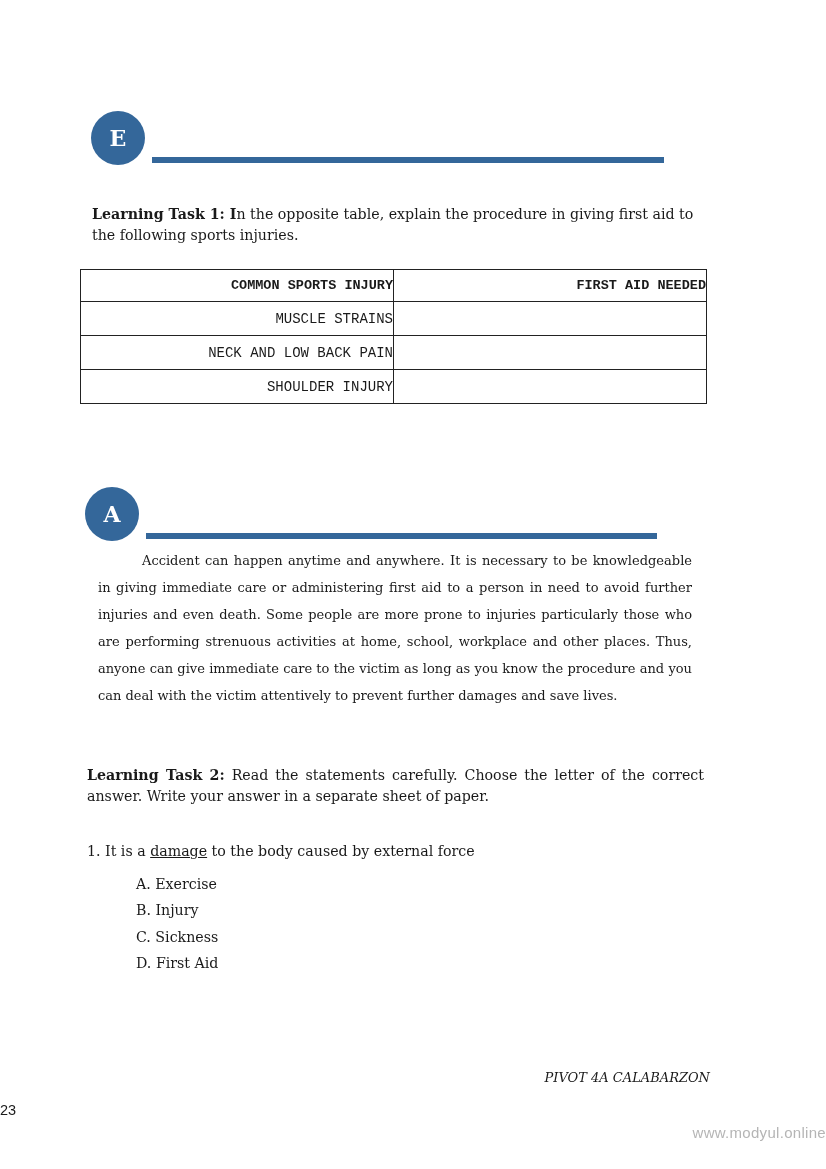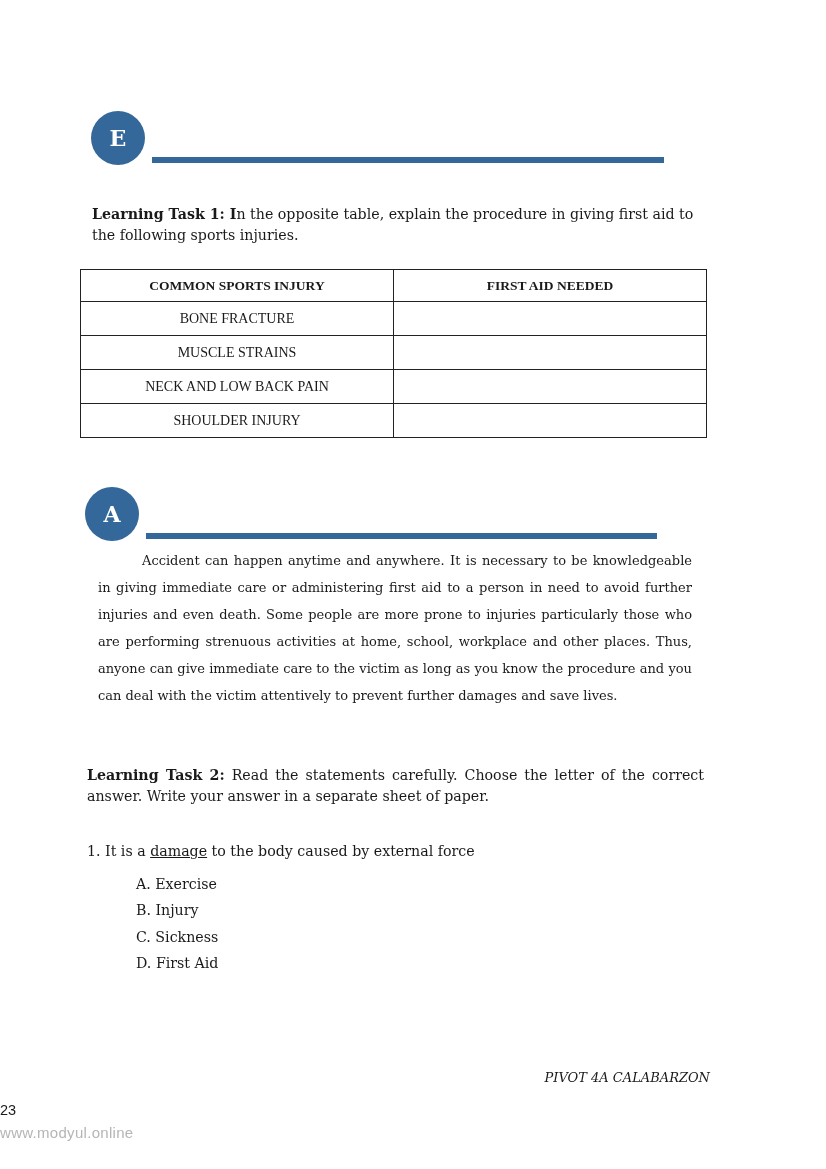--- a/index.html
+++ b/index.html
@@ -9,38 +9,38 @@
   .badge { position: absolute; width: 54px; height: 54px; border-radius: 50%;
            background: #34679a; color: #fff; font-weight: bold; font-size: 22px;
            display: flex; align-items: center; justify-content: center;
            font-family: "DejaVu Serif", serif; }
   .bar { position: absolute; height: 6px; background: #34679a; }
   .para { font-size: 14.2px; line-height: 21px; }
   .task1 { left: 92px; top: 204px; width: 612px; }
   .task1 b, .task2 b { font-weight: bold; }
   table.inj { position: absolute; left: 80px; top: 269px; width: 627px;
               border-collapse: collapse; font-size: 14px; }
-  table.inj td, table.inj th { border: 1.5px solid #222; height: 33px; text-align: center;
-              padding: 0; font-family: Liberation Serif, serif; }
+  table.inj td, table.inj th { border: 1.5px solid #222; height: 33px; text-align: right;
+              padding: 0; font-family: Liberation Mono, monospace; }
   table.inj th { font-weight: bold; font-size: 13.5px; height: 31px; }
   table.inj td.label { font-size: 14px; }
   .body-text { left: 98px; top: 547px; width: 594px; font-size: 13px; line-height: 27px;
                text-align: justify; text-align-last: left; }
   .body-text .indent { display: inline-block; width: 44px; }
   .task2 { left: 87px; top: 765px; width: 617px; text-align: justify; text-align-last: left;
            font-size: 14.2px; line-height: 21px; }
   .q1 { left: 87px; top: 843px; font-size: 14.2px; }
   .q1 u { text-decoration: underline; }
   .choices { left: 136px; top: 871px; font-size: 14.2px; line-height: 26.3px;
              font-family: "DejaVu Serif", serif; }
   .footer-label { right: 116px; top: 1070px; font-style: italic; font-size: 13px;
                   font-family: "DejaVu Serif", serif; }
   .page-num { left: 0; width: 788px; top: 1102px; font-size: 14.5px;
               font-family: "Liberation Sans", sans-serif; }
-  .watermark { left: 0; width: 826px; top: 1124px; text-align: left; font-size: 15px;
+  .watermark { left: 0; width: 826px; top: 1124px; text-align: right; font-size: 15px;
                color: #b5b5b5; letter-spacing: 0.3px; font-family: "Liberation Sans", sans-serif; }
 </style>
 </head>
 <body>
 
 <div class="badge" style="left:91px; top:111px;">
   <span>E</span>
 </div>
 <div class="bar" style="left:152px; top:157px; width:512px;"></div>
 
@@ -49,24 +49,20 @@
 </div>
 
 <table class="inj">
   <thead>
     <tr>
       <th style="width:50%;">COMMON SPORTS INJURY</th>
       <th>FIRST AID NEEDED</th>
     </tr>
   </thead>
   <tbody>
-    <tr>
-      <td class="label">BONE FRACTURE</td>
-      <td></td>
-    </tr>
     <tr>
       <td class="label">MUSCLE STRAINS</td>
       <td></td>
     </tr>
     <tr>
       <td class="label">NECK AND LOW BACK PAIN</td>
       <td></td>
     </tr>
     <tr>
       <td class="label">SHOULDER INJURY</td>

